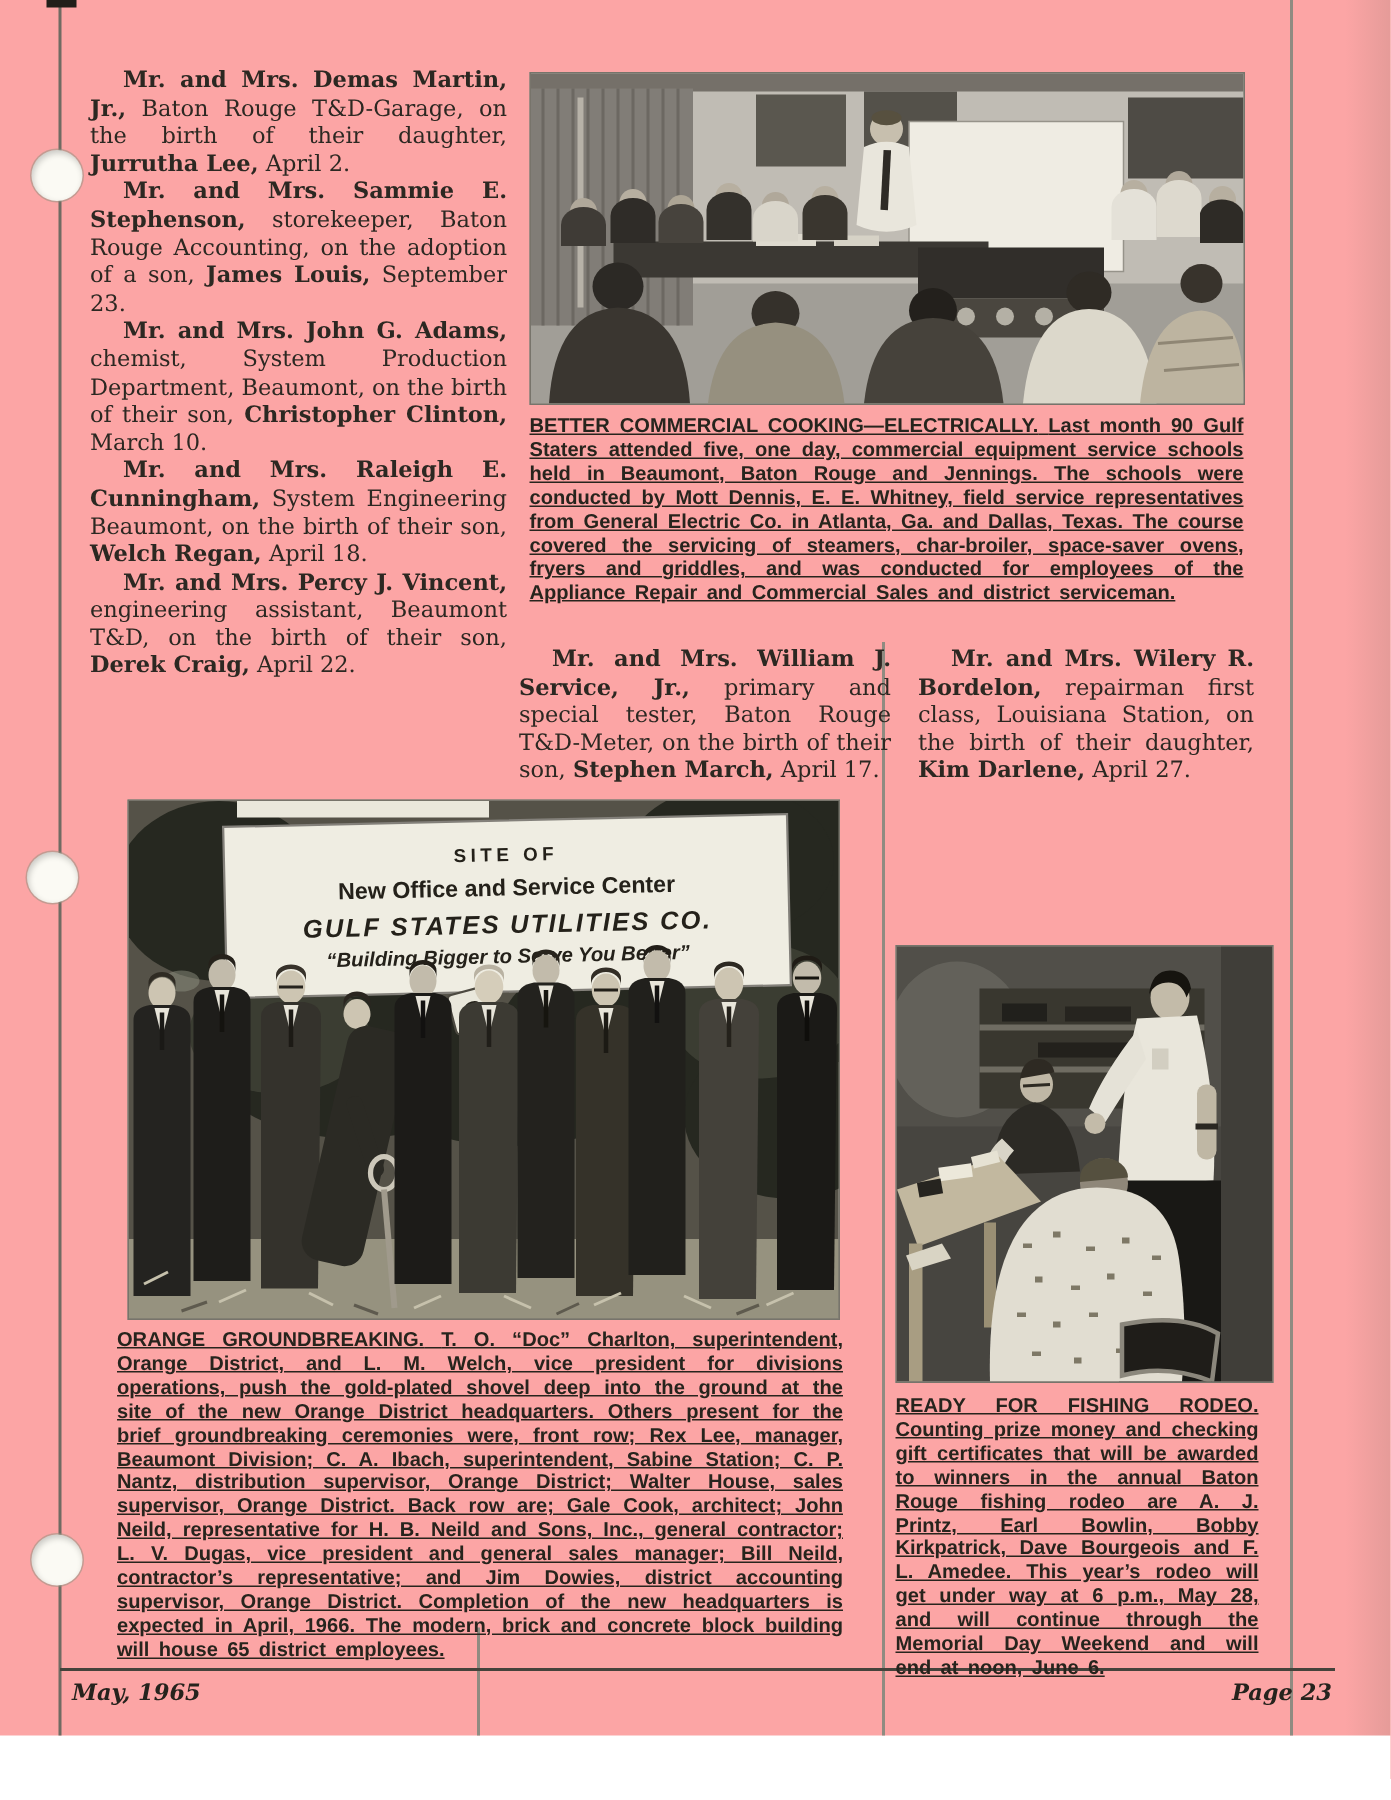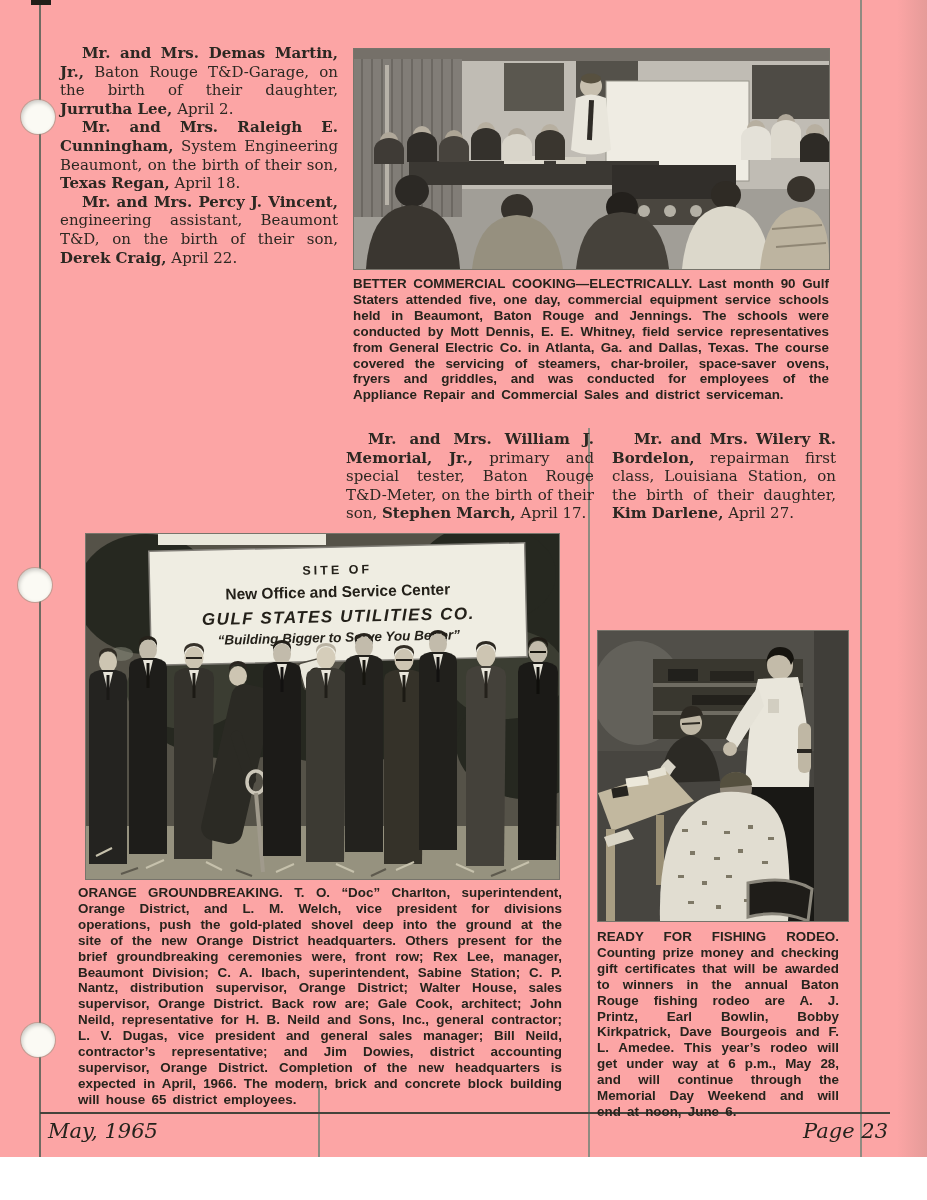--- a/index.html
+++ b/index.html
@@ -12,46 +12,48 @@
         box-shadow:inset 1px 2px 4px rgba(0,0,0,.20), 0 0 0 1px rgba(150,145,130,.55);z-index:5;}
   .corner-mark{position:absolute;left:31px;top:0;width:20px;height:5px;background:#211e19;z-index:6;}
   .edge-shade{position:absolute;right:0;top:0;width:30px;height:1200px;
         background:linear-gradient(to right,rgba(110,104,88,0),rgba(110,104,88,.16));z-index:7;pointer-events:none;}
   
   .col{position:absolute;}
   .news{margin:0;text-indent:22px;text-align:justify;font-size:15px;line-height:18.6px;color:#2c2822;}
   .b{font-weight:bold;}
   
   .caption{position:absolute;text-align:justify;font-family:"Liberation Sans",sans-serif;
-           font-weight:bold;font-size:13.4px;line-height:15.9px;color:#27241d;word-spacing:2.5px;}
+           font-weight:bold;font-size:13.4px;line-height:15.9px;color:#27241d;word-spacing:2.5px;text-decoration:underline;}
   
   .photo{position:absolute;margin:0;border:1px solid #77746b;background:#9a9790;}
   .photo svg{display:block;}
   
-  .footer{position:absolute;font-style:italic;font-weight:normal;font-size:21px;color:#26231d;}
+  .footer{position:absolute;font-style:italic;font-weight:bold;font-size:15px;color:#26231d;}
   .sign-t{font-family:"Liberation Sans",sans-serif;font-weight:bold;fill:#24211a;text-anchor:middle;}
 </style>
 </head>
 <body>
 
 <div class="page">
 
   <div class="rule" style="left:39px;top:0;width:2px;height:1200px;"></div>
   <div class="corner-mark"></div>
   <div class="hole" style="left:21px;top:100px;"></div>
   <div class="hole" style="left:18px;top:568px;"></div>
   <div class="hole" style="left:21px;top:1023px;"></div>
   <div class="rule light" style="left:860px;top:0;width:2px;height:1200px;"></div>
   <div class="rule light" style="left:588px;top:428px;width:2px;height:772px;"></div>
   <div class="rule light" style="left:318px;top:1085px;width:2px;height:115px;"></div>
   <div class="rule" style="left:40px;top:1112px;width:850px;height:2px;background:#45423b;"></div>
 
   <section class="col" style="left:60px;top:44px;width:278px;">
     <p class="news"><span class="b">Mr. and Mrs. Demas Martin, Jr.,</span><span> Baton Rouge T&amp;D-Garage, on the birth of their daughter, </span><span class="b">Jurrutha Lee,</span><span> April 2.</span></p>
-    <p class="news"><span class="b">Mr. and Mrs. Raleigh E. Cunningham,</span><span> System Engineering Beaumont, on the birth of their son, </span><span class="b">Texas Regan,</span><span> April 18.</span></p>
+    <p class="news"><span class="b">Mr. and Mrs. Sammie E. Stephenson,</span><span> storekeeper, Baton Rouge Accounting, on the adoption of a son, </span><span class="b">James Louis,</span><span> September 23.</span></p>
+    <p class="news"><span class="b">Mr. and Mrs. John G. Adams,</span><span> chemist, System Production Department, Beaumont, on the birth of their son, </span><span class="b">Christopher Clinton,</span><span> March 10.</span></p>
+    <p class="news"><span class="b">Mr. and Mrs. Raleigh E. Cunningham,</span><span> System Engineering Beaumont, on the birth of their son, </span><span class="b">Welch Regan,</span><span> April 18.</span></p>
     <p class="news"><span class="b">Mr. and Mrs. Percy J. Vincent,</span><span> engineering assistant, Beaumont T&amp;D, on the birth of their son, </span><span class="b">Derek Craig,</span><span> April 22.</span></p>
   </section>
 
   <figure class="photo" style="left:353px;top:48px;width:475px;height:220px;">
     <svg width="475" height="220" viewBox="0 0 475 220">
       <rect width="475" height="220" fill="#a19e97"></rect>
       <rect width="475" height="14" fill="#757069"></rect>
       <rect x="0" y="10" width="108" height="158" fill="#817d77"></rect>
       <g stroke="#6c6862" stroke-width="2">
         <line x1="8" y1="10" x2="8" y2="168"></line>
@@ -130,21 +132,21 @@
       </g>
     </svg>
   </figure>
 
   <div class="caption" style="left:353px;top:276px;width:476px;">
     <span>BETTER COMMERCIAL COOKING—ELECTRICALLY.</span>
     <span>Last month 90 Gulf Staters attended five, one day, commercial equipment service schools held in Beaumont, Baton Rouge and Jennings. The schools were conducted by Mott Dennis, E. E. Whitney, field service representatives from General Electric Co. in Atlanta, Ga. and Dallas, Texas. The course covered the servicing of steamers, char-broiler, space-saver ovens, fryers and griddles, and was conducted for employees of the Appliance Repair and Commercial Sales and district serviceman.</span>
   </div>
 
   <section class="col" style="left:346px;top:430px;width:248px;">
-    <p class="news"><span class="b">Mr. and Mrs. William J. Memorial, Jr.,</span><span> primary and special tester, Baton Rouge T&amp;D-Meter, on the birth of their son, </span><span class="b">Stephen March,</span><span> April 17.</span></p>
+    <p class="news"><span class="b">Mr. and Mrs. William J. Service, Jr.,</span><span> primary and special tester, Baton Rouge T&amp;D-Meter, on the birth of their son, </span><span class="b">Stephen March,</span><span> April 17.</span></p>
   </section>
 
   <section class="col" style="left:612px;top:430px;width:224px;">
     <p class="news"><span class="b">Mr. and Mrs. Wilery R. Bordelon,</span><span> repairman first class, Louisiana Station, on the birth of their daughter, </span><span class="b">Kim Darlene,</span><span> April 27.</span></p>
   </section>
 
   <figure class="photo" style="left:85px;top:533px;width:473px;height:345px;">
     <svg width="473" height="345" viewBox="0 0 473 345">
       <rect width="473" height="345" fill="#555248"></rect>
       <g fill="#262820">

